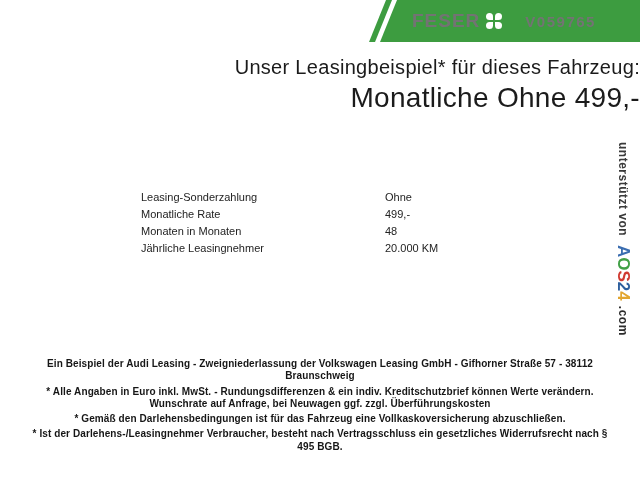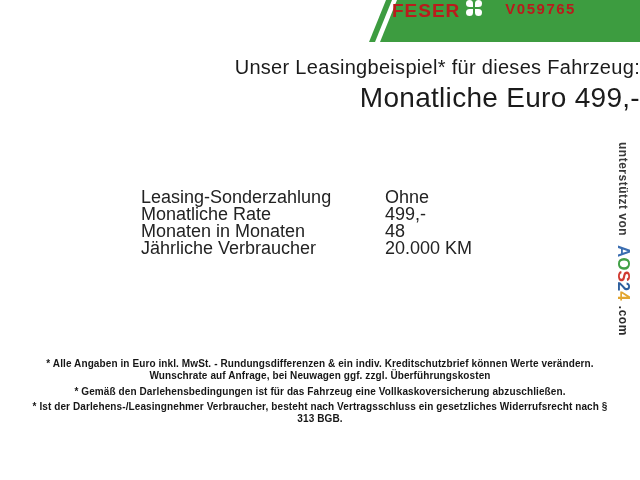--- a/index.html
+++ b/index.html
@@ -12,39 +12,39 @@
   
   .banner{
     position:absolute;top:0;left:397px;width:270px;height:42px;
     transform:skewX(-22deg);transform-origin:top left;
   }
   .banner-stripe{
     position:absolute;top:0;left:386px;width:6px;height:42px;
     transform:skewX(-22deg);transform-origin:top left;
   }
   .banner-content{
-    position:absolute;top:0;left:392px;height:42px;width:228px;
-    display:flex;color:#b91c1c;white-space:nowrap;
+    position:absolute;top:0;left:412px;height:42px;width:228px;
+    display:flex;align-items:center;color:#737373;white-space:nowrap;
   }
   .brand-word{font-size:19px;font-weight:bold;letter-spacing:1px;}
   .clover{position:relative;width:16px;height:16px;margin:0 6px;display:inline-block;}
   .clover i{position:absolute;width:7px;height:7px;background:#fff;display:block;}
   .clover i.nw{left:0;top:0;border-radius:50% 50% 0 50%;}
   .clover i.ne{right:0;top:0;border-radius:50% 50% 50% 0;}
   .clover i.sw{left:0;bottom:0;border-radius:50% 0 50% 50%;}
   .clover i.se{right:0;bottom:0;border-radius:0 50% 50% 50%;}
   .vehicle-id{font-size:15px;font-weight:600;letter-spacing:1.5px;margin-left:17px;}
 
   
   .title-block{position:absolute;top:56px;left:0;width:640px;text-align:right;color:#1b1b1b;}
   .title-line1{font-size:20px;letter-spacing:0.3px;}
   .title-line2{font-size:28px;letter-spacing:0.3px;margin-top:3px;}
 
   
-  .lease-table{position:absolute;top:189px;left:141px;font-size:18px;color:#232323;}
+  .lease-table{position:absolute;top:189px;left:141px;font-size:11px;color:#232323;}
   .lease-row{display:flex;line-height:17px;}
   .lease-label{width:244px;}
   .lease-value{white-space:nowrap;}
 
   
   .fineprint{
     position:absolute;top:358px;left:25px;width:590px;text-align:center;
     font-size:10px;font-weight:bold;line-height:12.3px;color:#161616;letter-spacing:0.1px;
   }
   .fineprint p{margin:0 0 3px 0;}
@@ -71,43 +71,44 @@
     <i class="nw"></i>
       <i class="ne"></i>
       <i class="sw"></i>
       <i class="se"></i>
   </span>
   <span class="vehicle-id">V059765</span>
 </div>
 
 <div class="title-block">
   <div class="title-line1">Unser Leasingbeispiel* für dieses Fahrzeug:</div>
-  <div class="title-line2">Monatliche Euro 499,-</div>
+  <div class="title-line2">Monatliche Ohne 499,-</div>
 </div>
 
 <div class="lease-table">
   <div class="lease-row">
     <span class="lease-label">Leasing-Sonderzahlung</span>
     <span class="lease-value">Ohne</span>
   </div>
   <div class="lease-row">
     <span class="lease-label">Monatliche Rate</span>
     <span class="lease-value">499,-</span>
   </div>
   <div class="lease-row">
     <span class="lease-label">Monaten in Monaten</span>
     <span class="lease-value">48</span>
   </div>
   <div class="lease-row">
-    <span class="lease-label">Jährliche Verbraucher</span>
+    <span class="lease-label">Jährliche Leasingnehmer</span>
     <span class="lease-value">20.000 KM</span>
   </div>
 </div>
 
 <div class="fineprint">
+  <p>Ein Beispiel der Audi Leasing - Zweigniederlassung der Volkswagen Leasing GmbH - Gifhorner Straße 57 - 38112 Braunschweig</p>
   <p>* Alle Angaben in Euro inkl. MwSt. - Rundungsdifferenzen &amp; ein indiv. Kreditschutzbrief können Werte verändern. Wunschrate auf Anfrage, bei Neuwagen ggf. zzgl. Überführungskosten</p>
   <p>* Gemäß den Darlehensbedingungen ist für das Fahrzeug eine Vollkaskoversicherung abzuschließen.</p>
-  <p>* Ist der Darlehens-/Leasingnehmer Verbraucher, besteht nach Vertragsschluss ein gesetzliches Widerrufsrecht nach § 313 BGB.</p>
+  <p>* Ist der Darlehens-/Leasingnehmer Verbraucher, besteht nach Vertragsschluss ein gesetzliches Widerrufsrecht nach § 495 BGB.</p>
 </div>
 
 <div class="support">
   <span>unterstützt von </span><span class="support-brand"><span style="color: rgb(58, 109, 176);">A</span><span style="color: rgb(65, 160, 70);">O</span><span style="color: rgb(208, 58, 49);">S</span><span style="color: rgb(46, 95, 158);">2</span><span style="color: rgb(226, 165, 47);">4</span></span><span class="support-suffix">.com</span>
 </div>
 
 </body></html>

